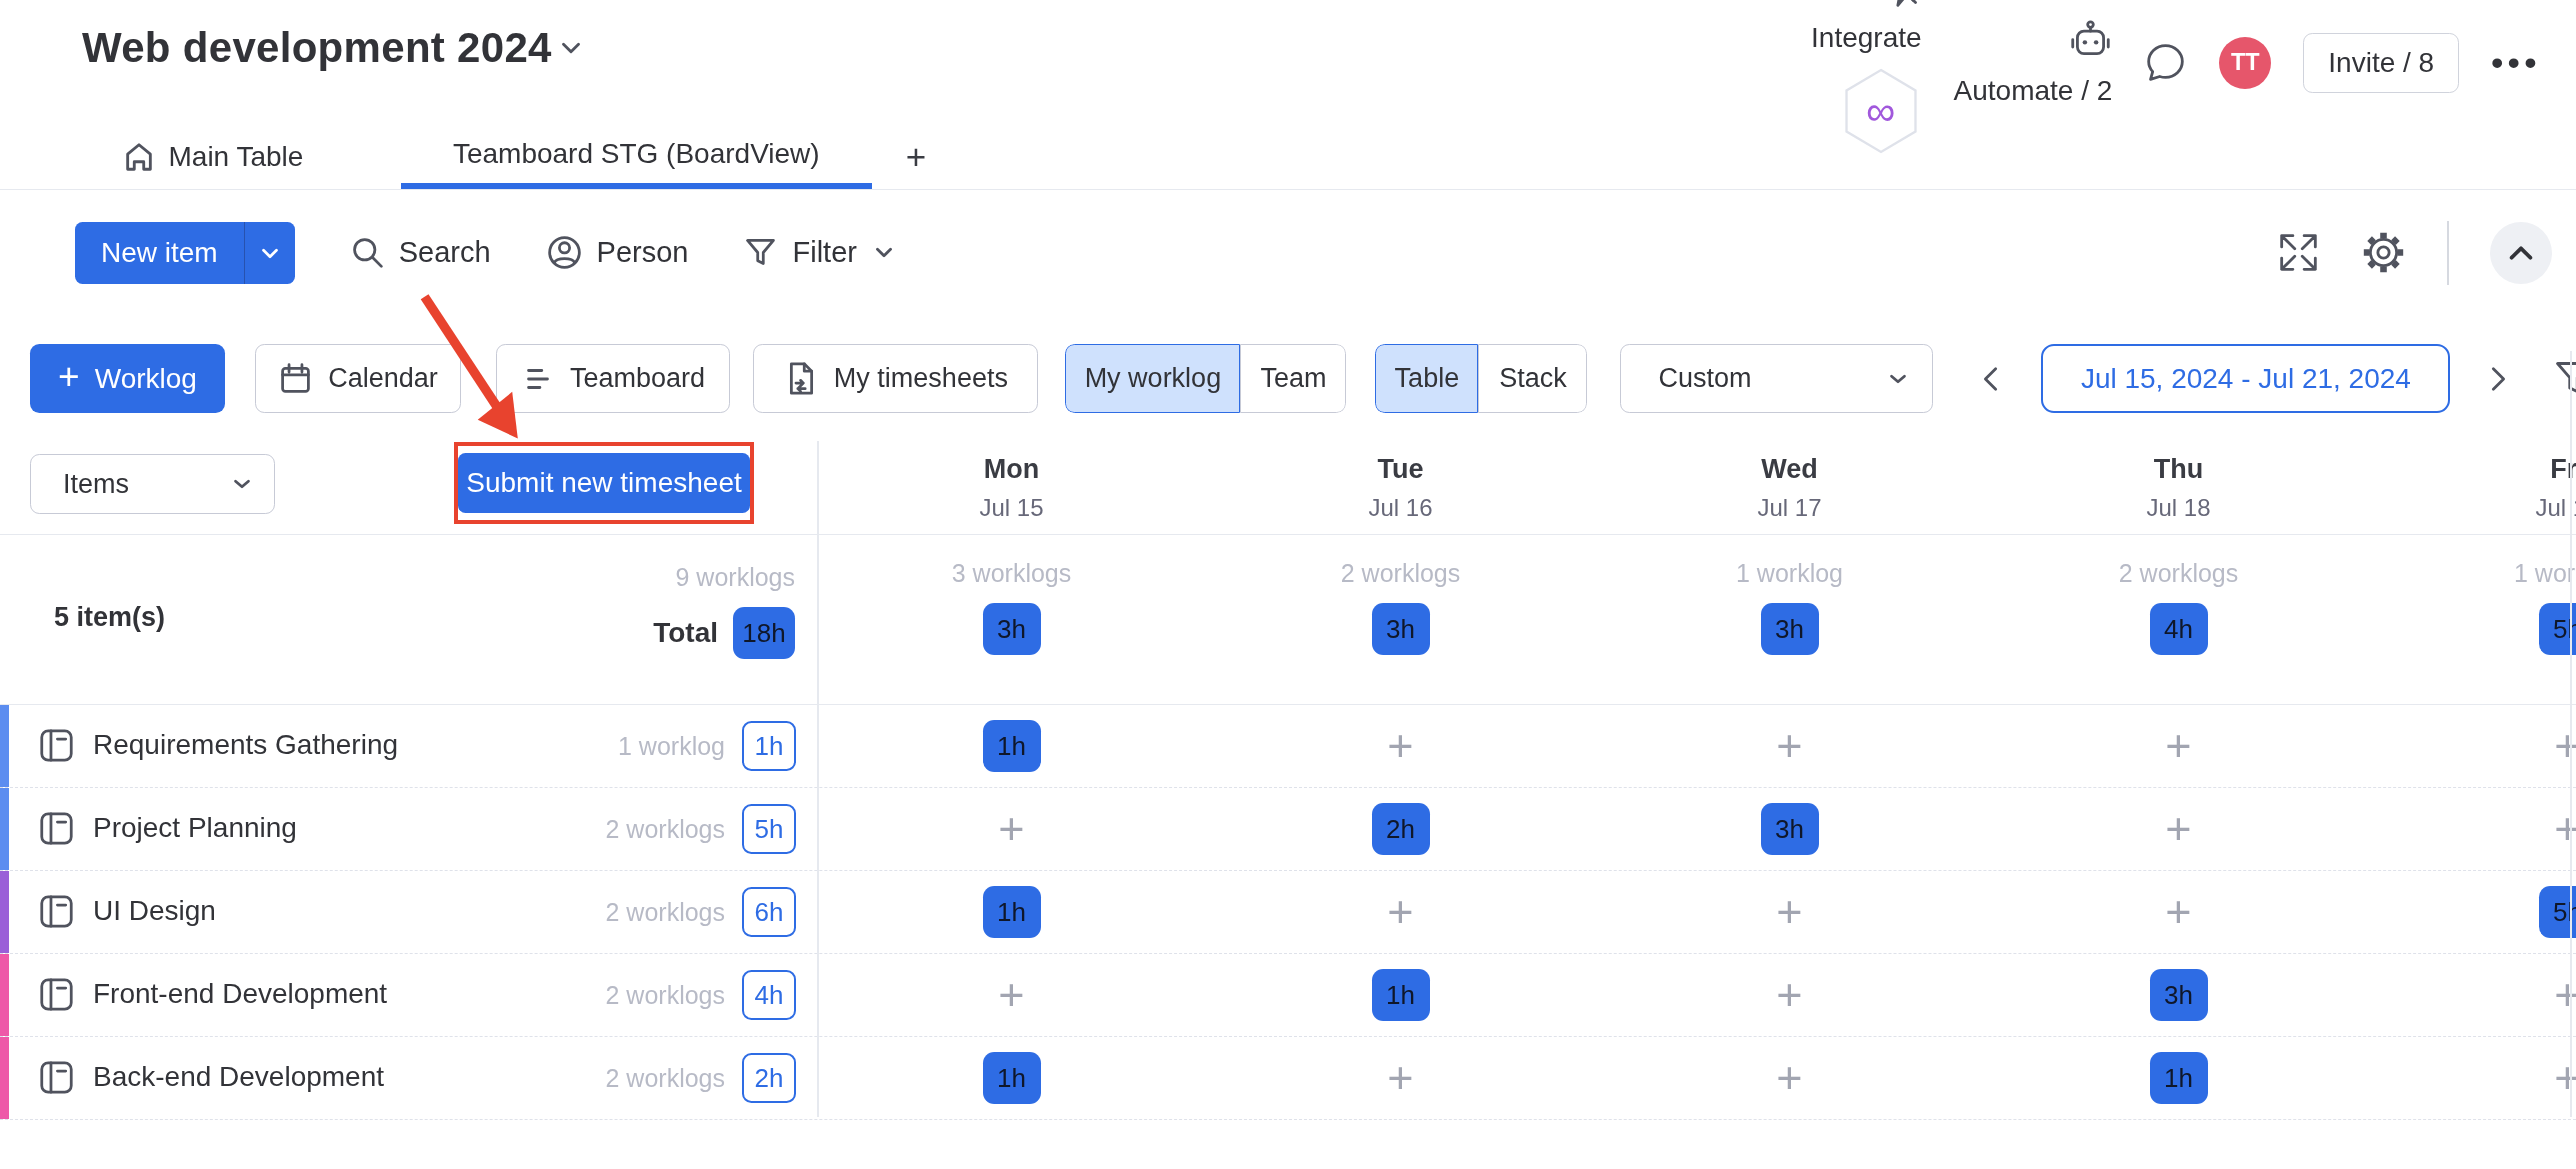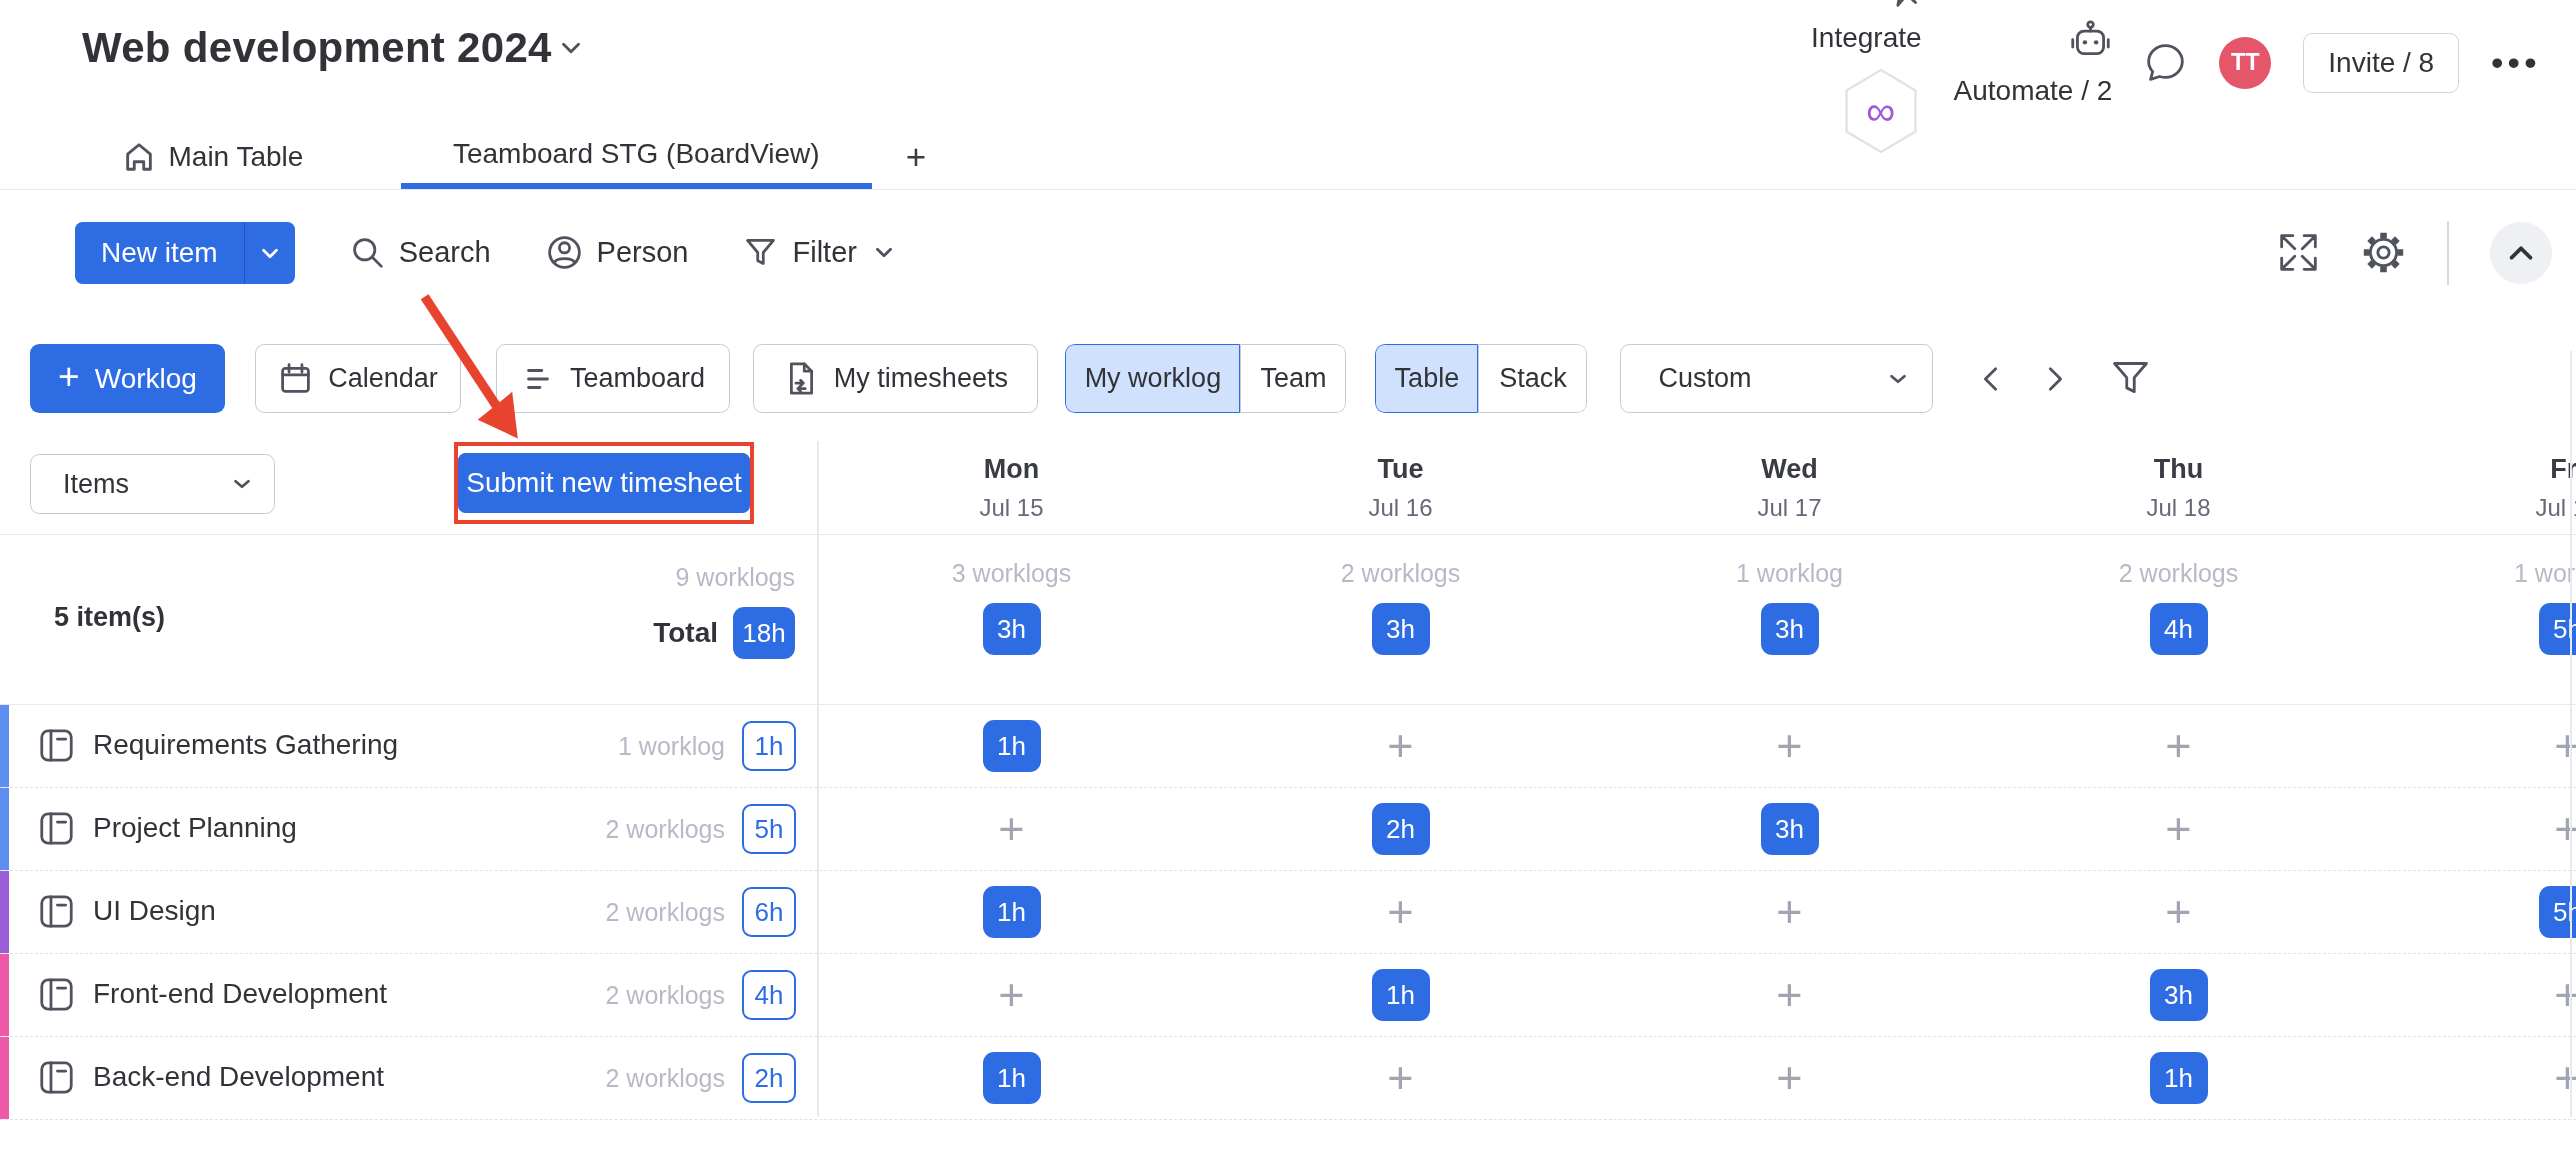--- a/index.html
+++ b/index.html
@@ -59,21 +59,21 @@
   .day-name{font-size:27px;font-weight:700;color:#3a3c43;margin-top:15px;}
   .day-date{font-size:24px;color:#676879;margin-top:9.3px;}
 
   
   .summary{position:absolute;top:535px;left:0;width:2576px;height:170px;border-bottom:1.9px solid #e6e9ef;box-sizing:border-box;}
   .item-count{position:absolute;left:54px;top:67px;font-size:27px;font-weight:700;}
   .total-wrap{position:absolute;left:448px;top:28px;width:347px;text-align:right;}
   .muted{color:#b7bac6;font-size:25px;}
   .total-line{margin-top:15px;display:flex;justify-content:flex-end;align-items:center;gap:15px;}
   .total-label{font-size:28px;font-weight:700;}
-  .chip{display:inline-flex;align-items:center;justify-content:center;min-width:58px;height:52px;padding:0 9.3px;border-radius:11.2px;background:#2e6ce4;color:#ffffff;font-size:26px;box-sizing:border-box;}
+  .chip{display:inline-flex;align-items:center;justify-content:center;min-width:58px;height:52px;padding:0 9.3px;border-radius:11.2px;background:#2e6ce4;color:#0f172a;font-size:26px;box-sizing:border-box;}
   .chip.outline{background:#fff;border:2.3px solid #2e6ce4;color:#2e6ce4;height:50px;min-width:54px;border-radius:9.3px;}
   .sum-cols{top:24px;}
   .sum-chip-row{margin-top:15px;}
 
   
   .rows{position:absolute;top:705px;left:0;width:2576px;border-bottom:1.9px dashed #dfe2ea;}
   .row{position:relative;height:82px;}
   .row + .row{border-top:1.9px dashed #dfe2ea;}
   .rowbar{position:absolute;left:0;top:0;bottom:0;width:9.3px;}
   .row-icon{position:absolute;left:39px;top:23.4px;color:#3a3c43;}
@@ -269,20 +269,21 @@
           <svg width="24" height="24" viewBox="0 0 26 26">
             <path class="ic" d="M6 10l7 6 7-6" stroke="#676879" stroke-width="2.6"></path>
           </svg>
         </span>
     </div>
     <span class="nav-arrow" style="margin-left:42px;">
         <svg width="28" height="32" viewBox="0 0 30 34">
           <path class="ic" d="M20 6L9 17l11 11" stroke="#323338" stroke-width="3.6"></path>
         </svg>
       </span>
+    <div class="date-btn" style="margin-left:34px;">Jul 15, 2024 - Jul 21, 2024</div>
     <span class="nav-arrow" style="margin-left:32px;">
         <svg width="28" height="32" viewBox="0 0 30 34">
           <path class="ic" d="M10 6l11 11-11 11" stroke="#323338" stroke-width="3.6"></path>
         </svg>
       </span>
     <span style="margin-left:37px;">
         <svg width="45" height="45" viewBox="0 0 48 48">
           <path class="ic" d="M7 8h34L28 23v15l-8-4V23z" stroke="#323338" stroke-width="3.6"></path>
         </svg>
       </span>

